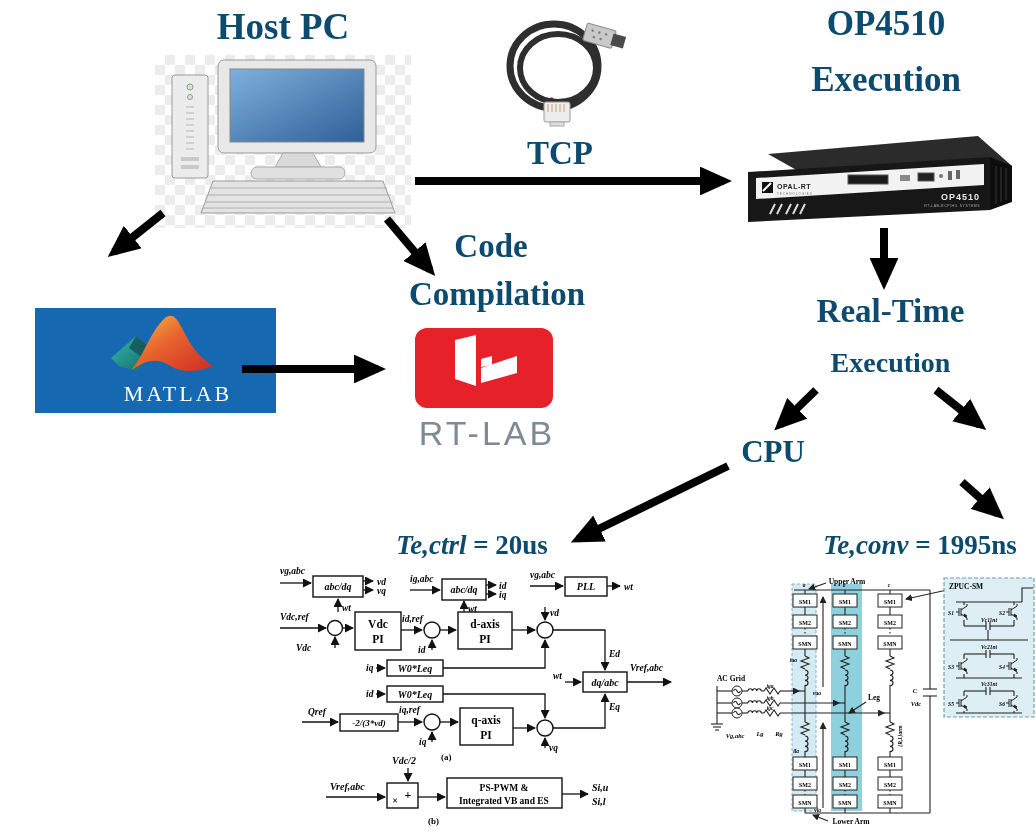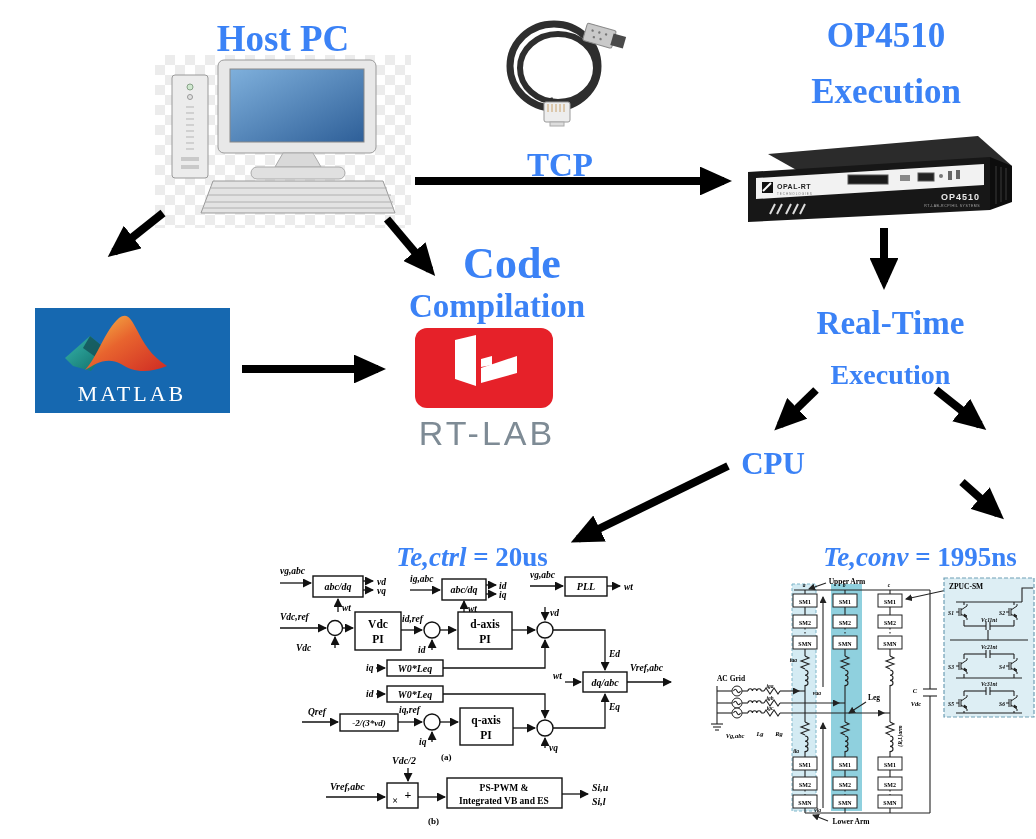--- a/index.html
+++ b/index.html
@@ -1,18 +1,18 @@
 <!DOCTYPE html>
 <html><head>
 <meta charset="utf-8">
 <style>
   html,body{margin:0;padding:0;background:#fff;}
   #stage{position:relative;width:1036px;height:839px;background:#fff;overflow:hidden;
          font-family:"Liberation Serif",serif;}
-  .lbl{position:absolute;font-weight:bold;color:#3b82f6;text-align:center;line-height:1.05;margin-top:12px;}
+  .lbl{position:absolute;font-weight:bold;color:#0c4a6e;text-align:center;line-height:1.05;}
   .abs{position:absolute;}
   svg{display:block;}
   
   .w{stroke:#111;stroke-width:1.3;fill:none;}
   .bx{fill:#fff;stroke:#111;stroke-width:1.4;}
   .sg{font:italic bold 9.5px "Liberation Serif",serif;fill:#000;}
   .bki{font:italic bold 10px "Liberation Serif",serif;fill:#000;}
   .bk{font:bold 11.5px "Liberation Serif",serif;fill:#000;}
   .bk10{font:bold 9.5px "Liberation Serif",serif;fill:#000;}
   .an{font:bold 9px "Liberation Serif",serif;fill:#000;}
@@ -59,21 +59,21 @@
       <line x1="936" y1="390" x2="980" y2="425" marker-end="url(#mb)"></line>
       <line x1="728" y1="466" x2="578" y2="539" marker-end="url(#mb)"></line>
       <line x1="962" y1="482" x2="998" y2="514" marker-end="url(#mb)"></line>
     </g>
   </svg>
 
   <div class="lbl" style="left:155px;top:8px;width:256px;font-size:37px;">Host PC</div>
   <div class="lbl" style="left:480px;top:136px;width:160px;font-size:33px;">TCP</div>
   <div class="lbl" style="left:770px;top:6px;width:232px;font-size:35px;">OP4510</div>
   <div class="lbl" style="left:770px;top:62px;width:232px;font-size:35px;">Execution</div>
-  <div class="lbl" style="left:432px;top:229px;width:160px;font-size:44px;">Code</div>
+  <div class="lbl" style="left:411px;top:229px;width:160px;font-size:33px;">Code</div>
   <div class="lbl" style="left:352px;top:277px;width:290px;font-size:33px;">Compilation</div>
   <div class="lbl" style="left:788px;top:294px;width:205px;font-size:33px;">Real-Time</div>
   <div class="lbl" style="left:788px;top:348px;width:205px;font-size:28px;">Execution</div>
   <div class="lbl" style="left:718px;top:436px;width:110px;font-size:31px;">CPU</div>
 
   <div class="abs checker" style="left:155px;top:55px;width:256px;height:173px;">
     <svg width="256" height="173" viewBox="0 0 256 173">
       <defs>
         <linearGradient id="scr" x1="0" y1="0" x2="1" y2="1">
           <stop offset="0" stop-color="#7fb0dc"></stop>
@@ -172,21 +172,21 @@
       <line x1="30" y1="88" x2="35" y2="78"></line>
         <line x1="37" y1="88" x2="42" y2="78"></line>
       <line x1="46" y1="88" x2="51" y2="78"></line>
         <line x1="53" y1="88" x2="58" y2="78"></line>
         <line x1="60" y1="88" x2="65" y2="78"></line>
     </g>
     <text x="240" y="74" text-anchor="end" style="font:bold 9px 'Liberation Sans',sans-serif;fill:#e8e8e8;letter-spacing:1px;">OP4510</text>
     <text x="240" y="81" text-anchor="end" style="font:3.5px 'Liberation Sans',sans-serif;fill:#aaa;letter-spacing:.5px;">RT-LAB-RCP/HIL SYSTEMS</text>
   </svg>
 
-  <div class="abs" id="matlab-logo" style="left: 35px; top: 308px; width: 195px; height: 105px; background-color: rgb(22, 104, 176);">
+  <div class="abs" id="matlab-logo" style="left: 35px; top: 308px; width: 195px; height: 105px; background-color: rgb(22, 104, 176); padding-left: 46px;">
     <svg width="195" height="105" viewBox="0 0 195 105">
       <defs>
         <linearGradient id="mlO" x1="0" y1="0" x2="1" y2="1">
           <stop offset="0" stop-color="#f6c04a"></stop>
             <stop offset=".45" stop-color="#e8642e"></stop>
             <stop offset="1" stop-color="#cf2b24"></stop>
         </linearGradient>
         <linearGradient id="mlT" x1="0" y1="0" x2="1" y2="1">
           <stop offset="0" stop-color="#37b6ac"></stop>
             <stop offset="1" stop-color="#0e6b66"></stop>

